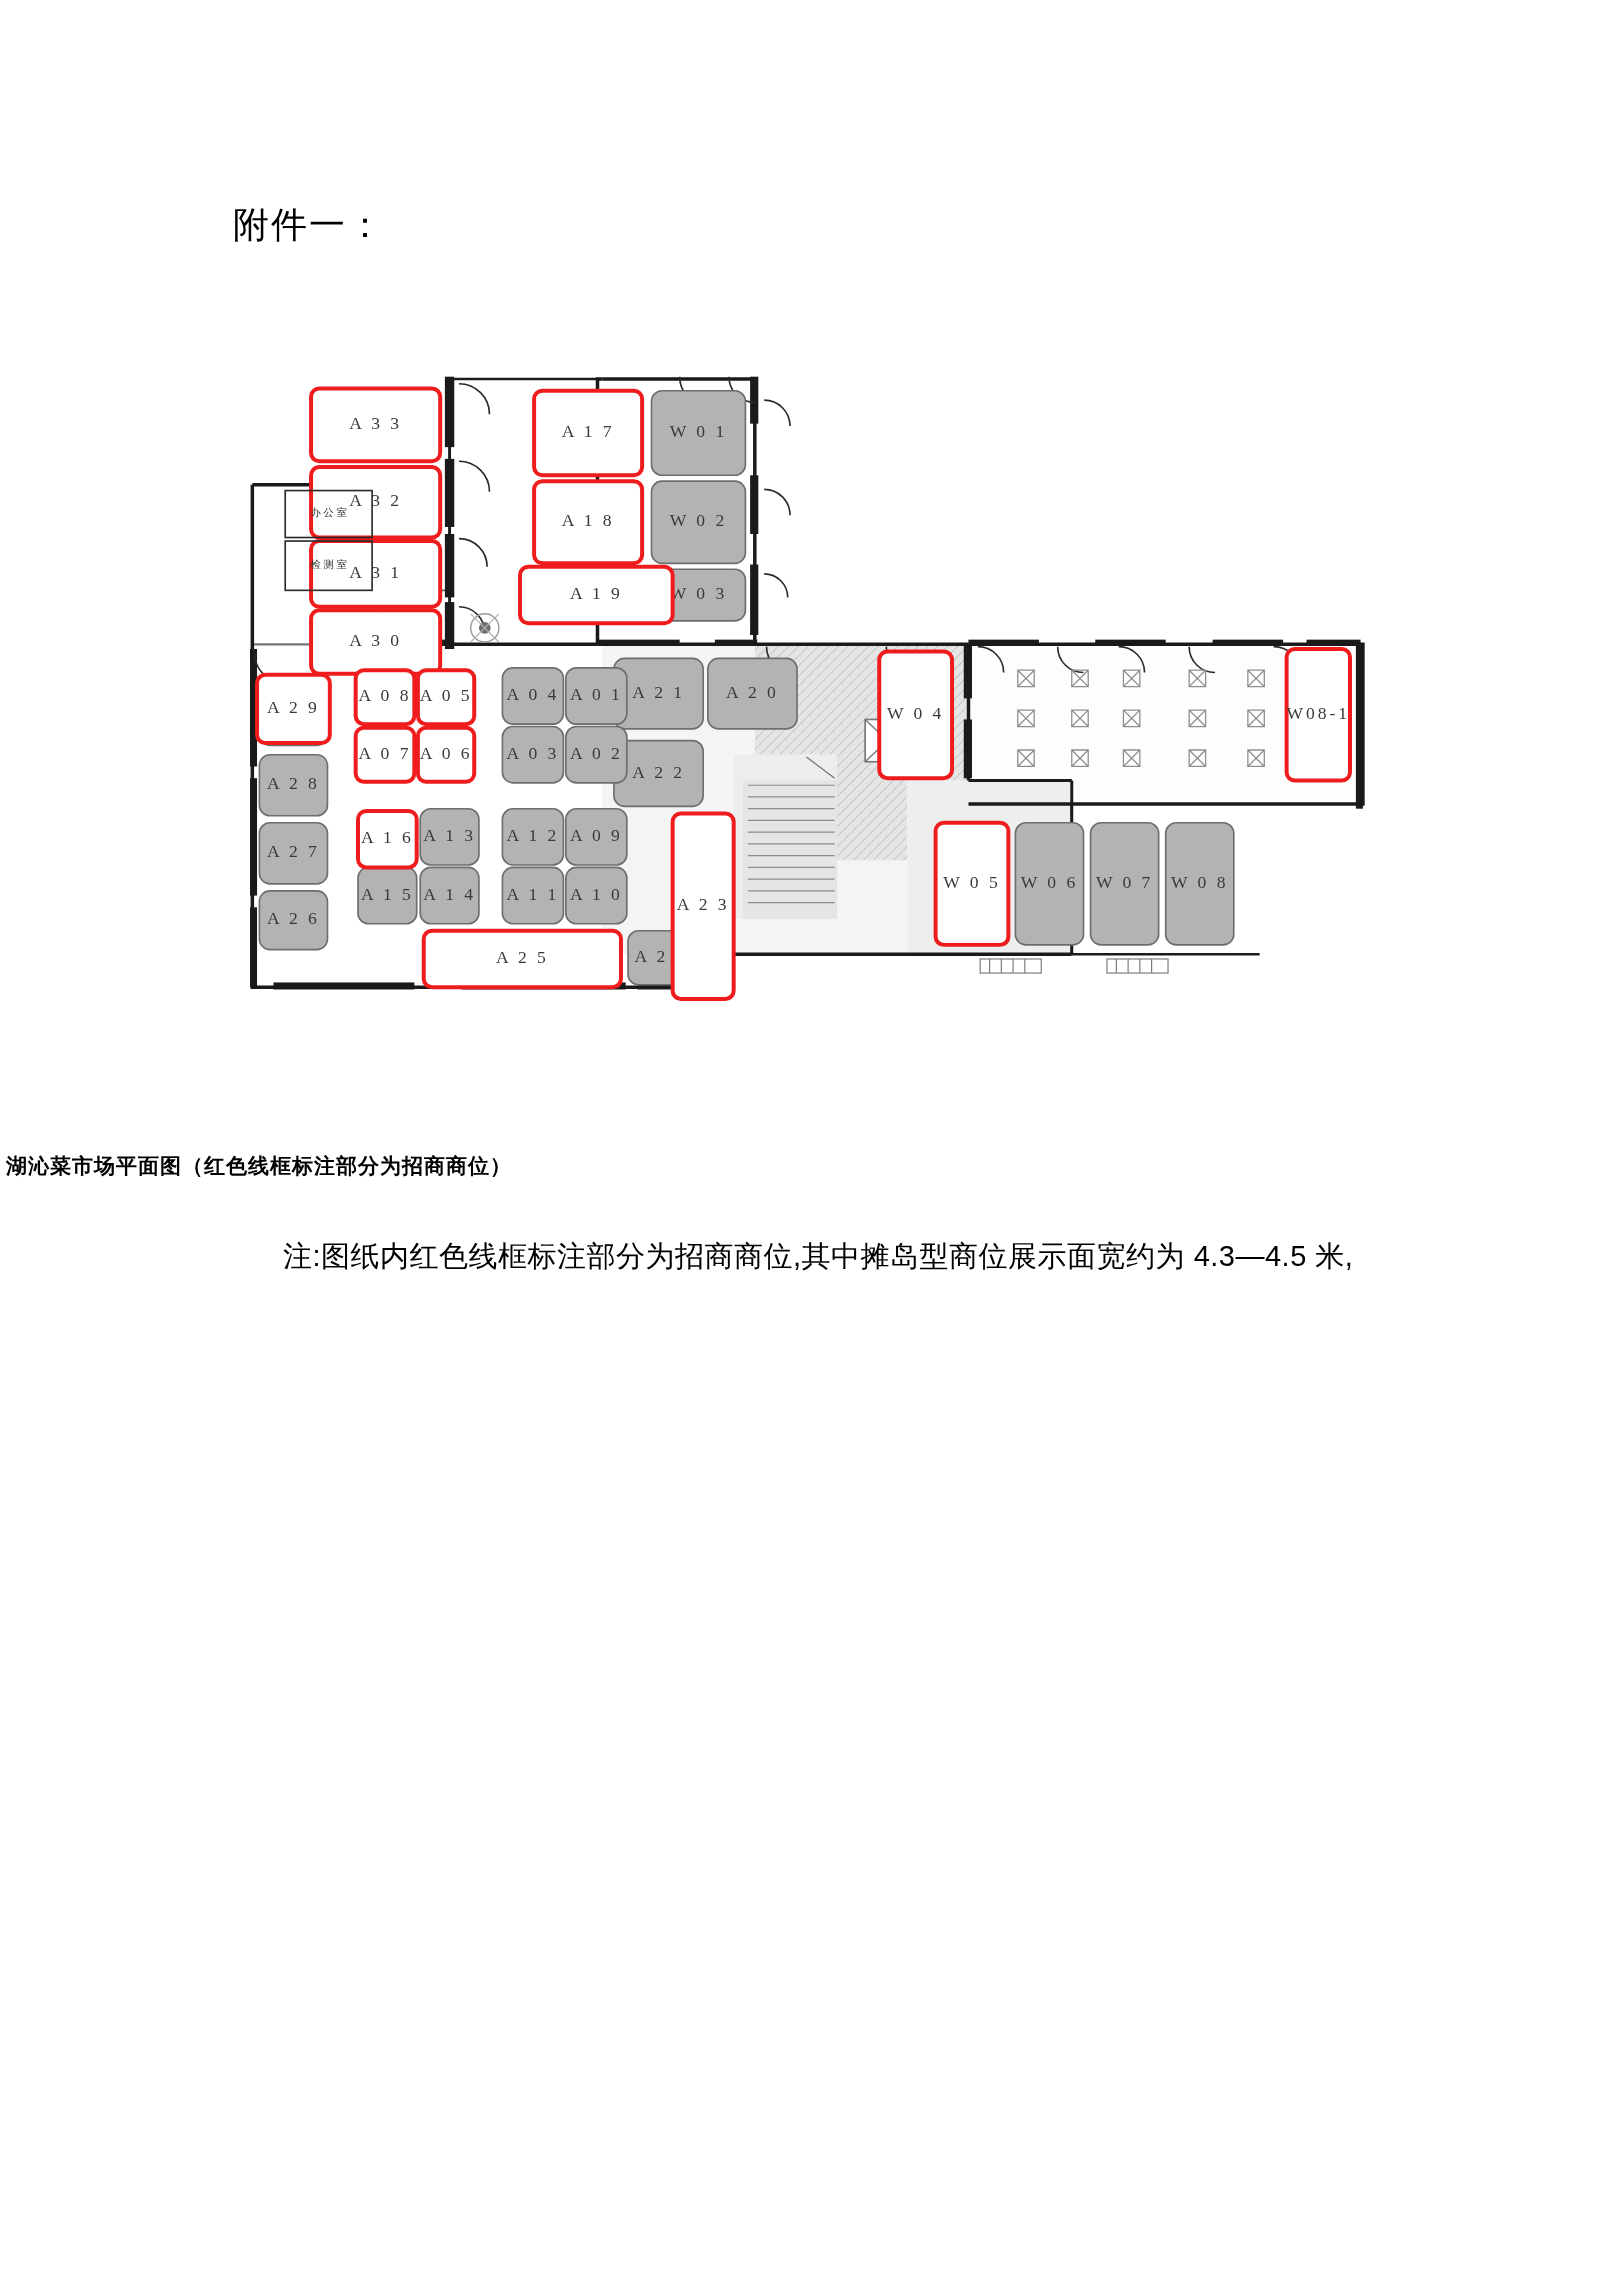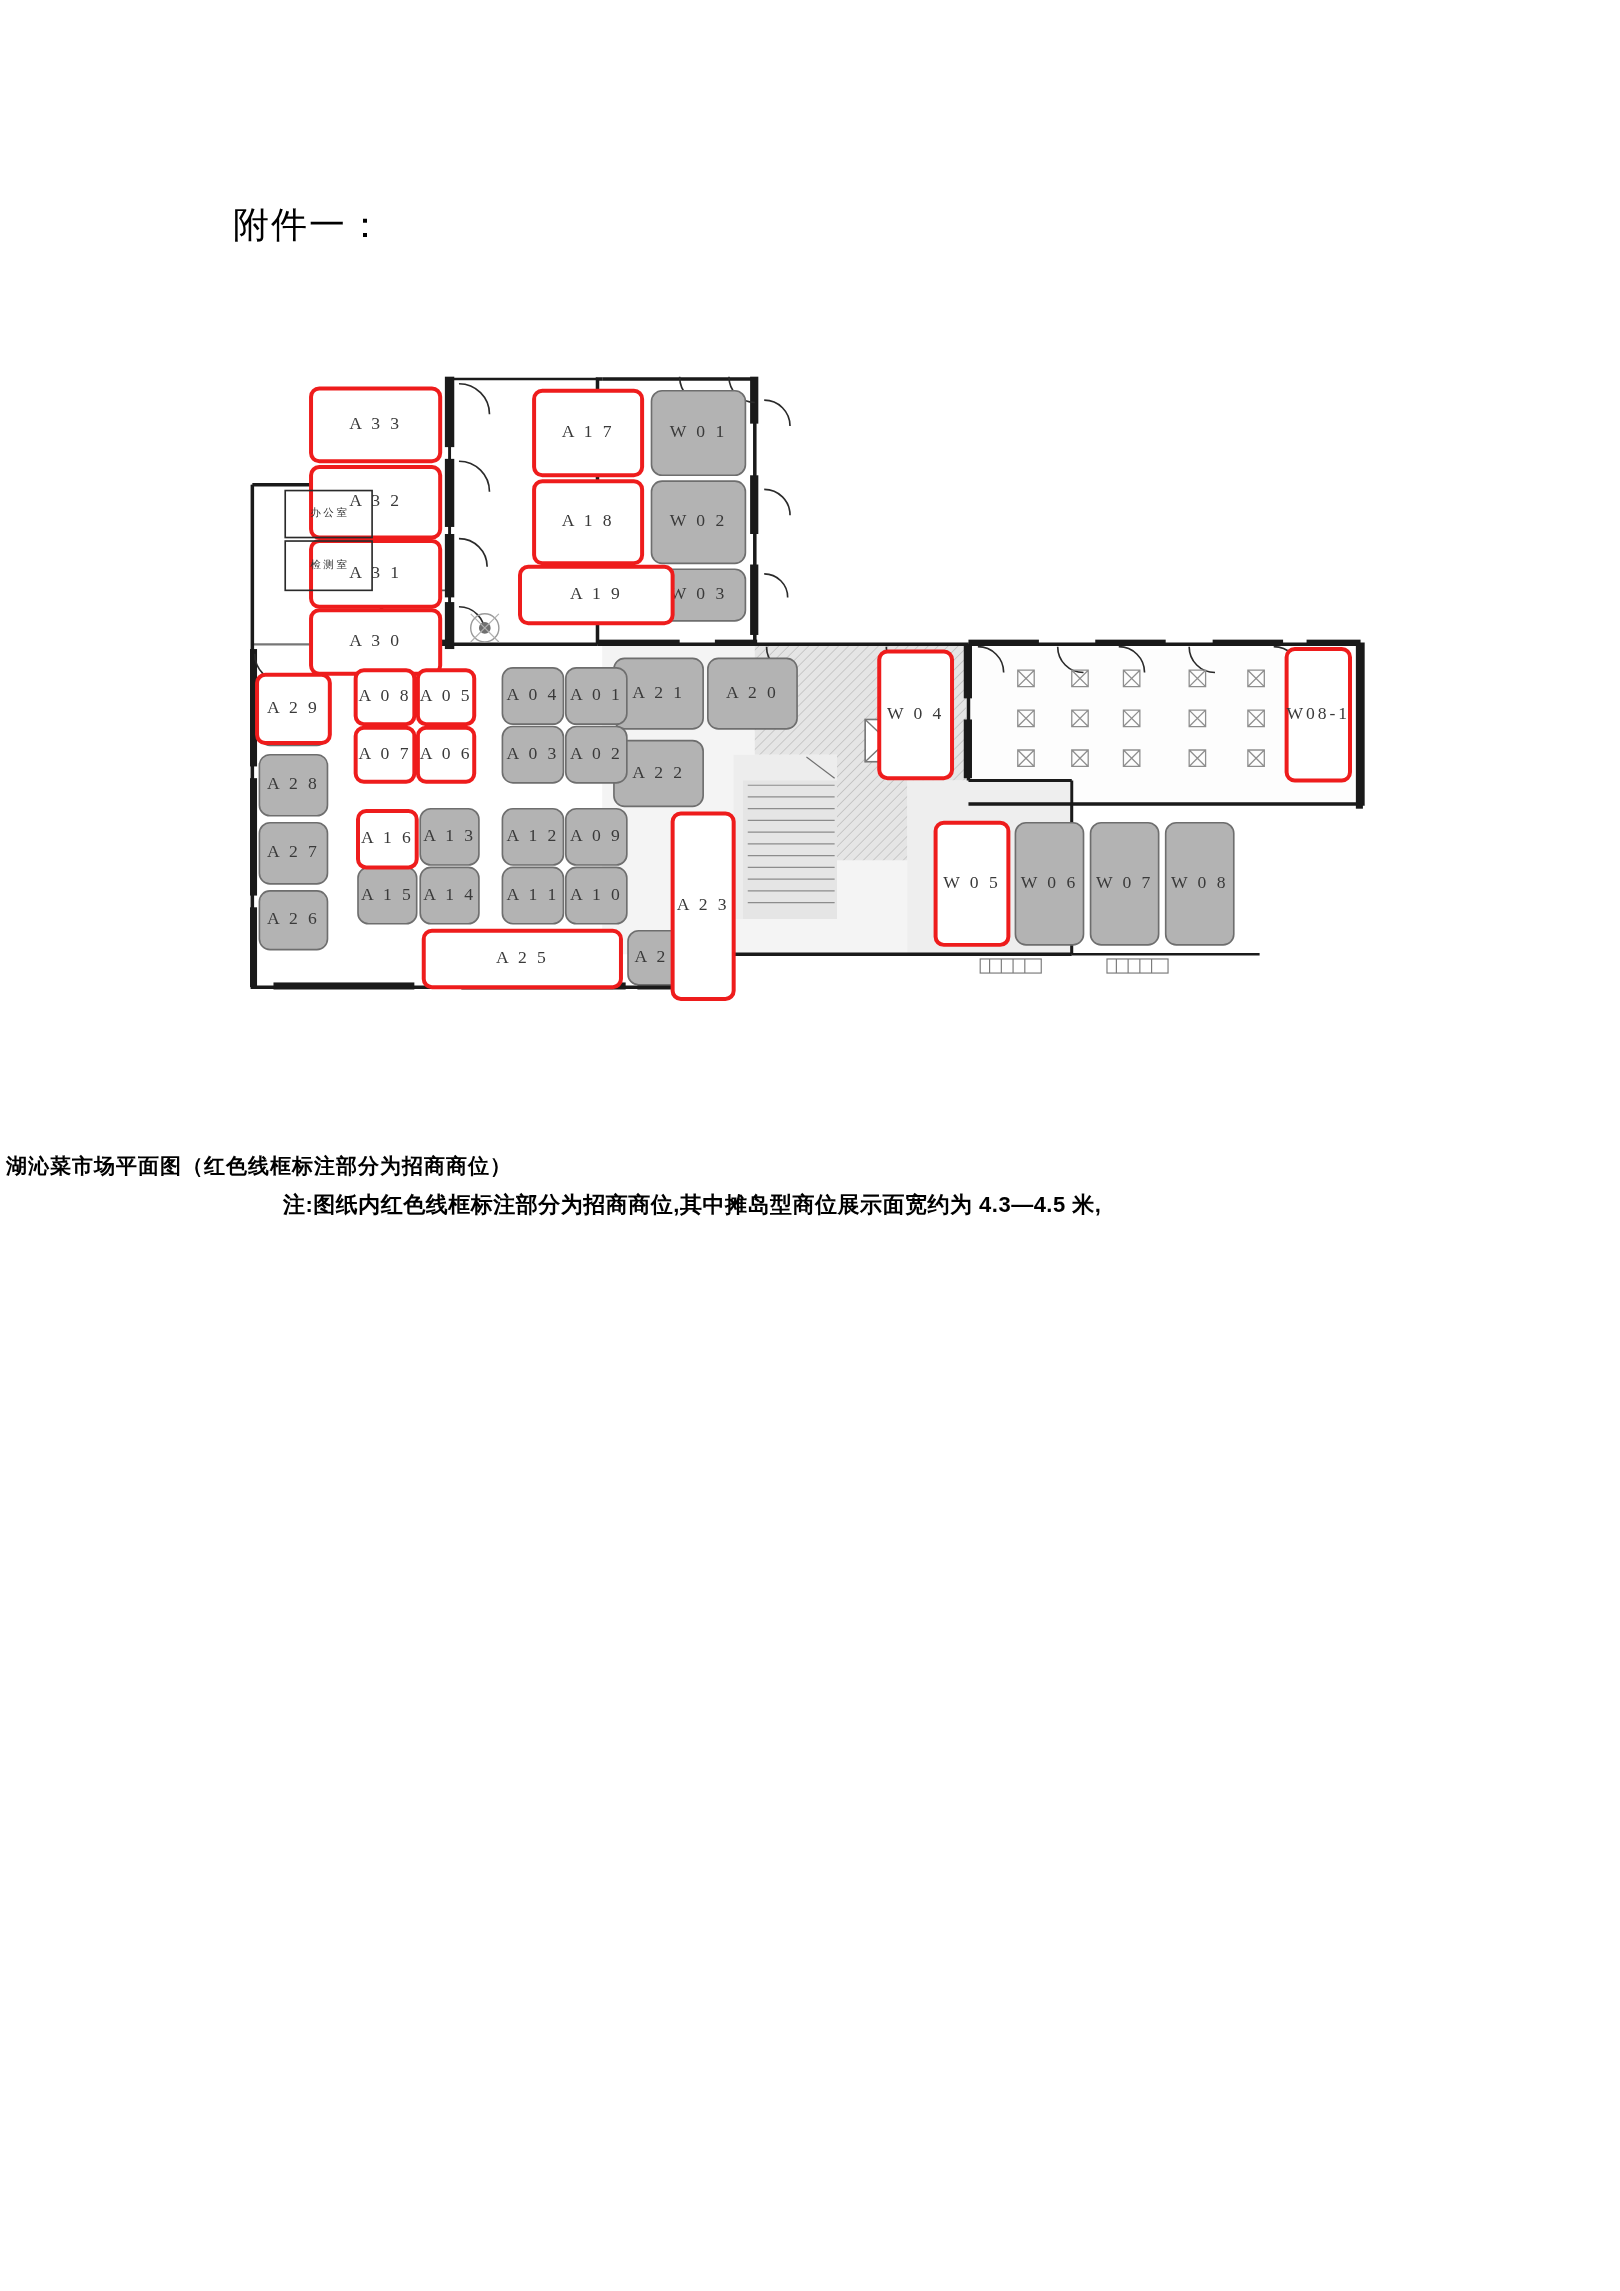--- a/index.html
+++ b/index.html
@@ -61,25 +61,25 @@
     width: 1620px;
     text-align: left;
     font-family: "Liberation Sans", sans-serif;
     font-weight: bold;
     font-size: 21px;
     letter-spacing: 1px;
   }
   .note {
     position: absolute;
     left: 240px;
-    top: 1178px;
+    top: 1230px;
     width: 1176px;
     font-family: "Liberation Sans", sans-serif;
-    font-weight: bold;
-    font-size: 22px;
+    font-weight: normal;
+    font-size: 29px;
     line-height: 53px;
     text-indent: 43px;
     letter-spacing: 0.5px;
   }
   .note .line2 {
     display: block;
     text-indent: -69px;
   }
 </style>
 </head>

